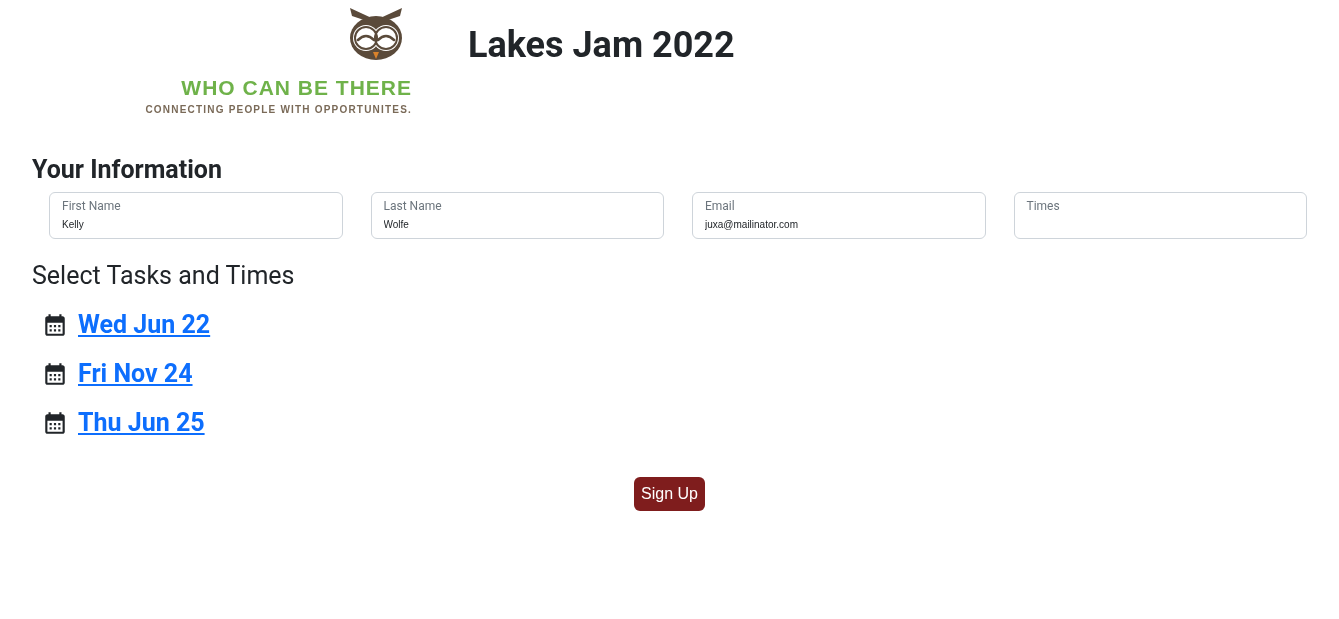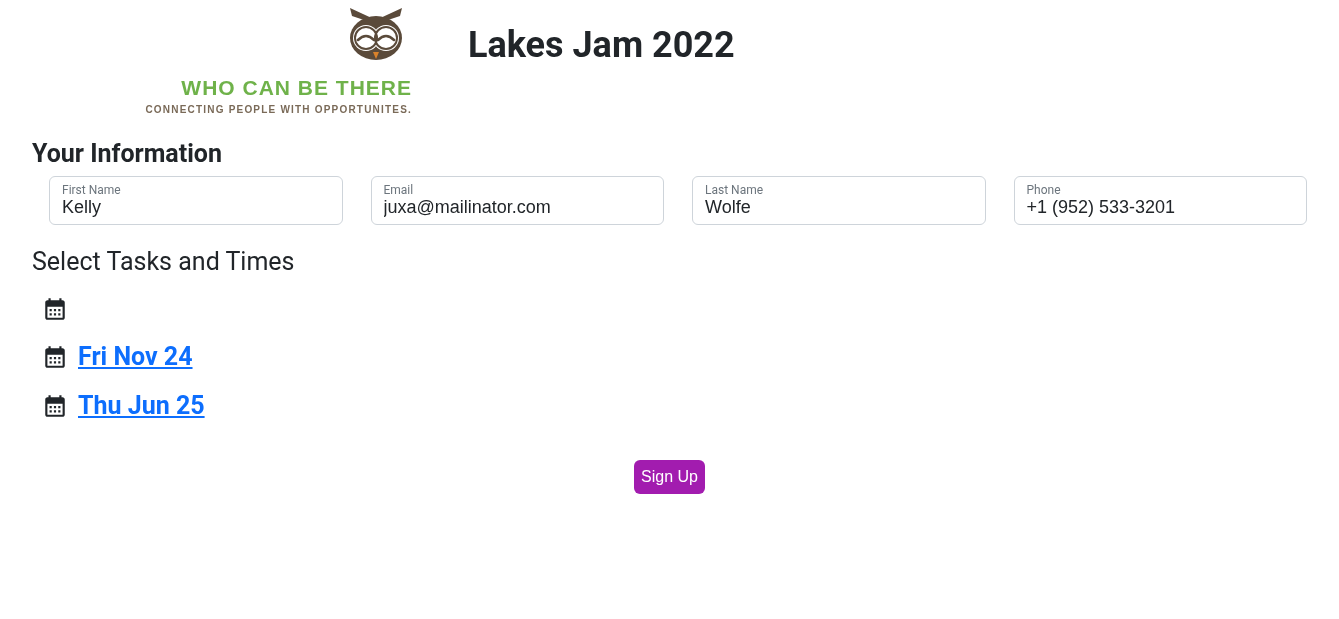--- a/index.html
+++ b/index.html
@@ -45,21 +45,21 @@
     }
     .page-title {
       font-size: 36px;
       font-weight: 700;
       padding-top: 20px;
       padding-left: 56px;
     }
     .section-title {
       font-size: 25px;
       font-weight: 700;
-      margin-top: 24px;
+      margin-top: 40px;
       margin-bottom: 8px;
     }
     .section-title2 {
       font-size: 25px;
       font-weight: 400;
       margin-top: 20px;
       margin-bottom: 8px;
     }
     .form-row {
       display: flex;
@@ -76,21 +76,21 @@
     }
     .floating-label {
       font-size: 12px;
       color: #6c757d;
       display: block;
       margin-bottom: 0px;
     }
     .form-input {
       border: none;
       outline: none;
-      font-size: 18px;
+      font-size: 10px;
       width: 100%;
       color: #212529;
       background: transparent;
       padding: 0;
     }
     .date-list {
       padding-left: 10px;
     }
     .date-item {
       display: flex;
@@ -110,21 +110,21 @@
       font-size: 25px;
       font-weight: 700;
       cursor: pointer;
     }
     .signup-container {
       text-align: center;
       margin-top: 40px;
       margin-bottom: 20px;
     }
     .signup-btn {
-      background: #a21caf;
+      background: #7f1d1d;
       color: #fff;
       border: none;
       border-radius: 6px;
       padding: 8px 7px;
       font-size: 16px;
       cursor: pointer;
     }
   </style>
 </head>
 <body>
@@ -151,42 +151,42 @@
 </div>
 
 <div class="section-title">Your Information</div>
 
 <div class="form-row">
   <div class="form-group">
     <label class="floating-label">First Name</label>
     <input class="form-input" type="text" value="Kelly" style="">
   </div>
   <div class="form-group">
+    <label class="floating-label">Last Name</label>
+    <input class="form-input" type="text" value="Wolfe" style="">
+  </div>
+  <div class="form-group">
     <label class="floating-label">Email</label>
     <input class="form-input" type="text" value="juxa@mailinator.com" style="">
   </div>
   <div class="form-group">
-    <label class="floating-label">Last Name</label>
-    <input class="form-input" type="text" value="Wolfe" style="">
-  </div>
-  <div class="form-group">
-    <label class="floating-label">Phone</label>
-    <input class="form-input" type="text" value="+1 (952) 533-3201" style="">
+    <label class="floating-label">Times</label>
   </div>
 </div>
 
 <div class="section-title2">Select Tasks and Times</div>
 
 <div class="date-list">
   <div class="date-item">
     <span class="calendar-icon">
       <svg viewBox="0 0 24 24" width="26" height="26">
           <path fill="#212529" d="M19 4h-1V2h-2v2H8V2H6v2H5C3.9 4 3 4.9 3 6v14c0 1.1.9 2 2 2h14c1.1 0 2-.9 2-2V6c0-1.1-.9-2-2-2zm0 16H5V10h14v10zM7 12h2v2H7zm4 0h2v2h-2zm4 0h2v2h-2zM7 16h2v2H7zm4 0h2v2h-2zm4 0h2v2h-2z"></path>
         </svg>
     </span>
+    <a class="date-link">Wed Jun 22</a>
   </div>
   <div class="date-item">
     <span class="calendar-icon">
       <svg viewBox="0 0 24 24" width="26" height="26">
           <path fill="#212529" d="M19 4h-1V2h-2v2H8V2H6v2H5C3.9 4 3 4.9 3 6v14c0 1.1.9 2 2 2h14c1.1 0 2-.9 2-2V6c0-1.1-.9-2-2-2zm0 16H5V10h14v10zM7 12h2v2H7zm4 0h2v2h-2zm4 0h2v2h-2zM7 16h2v2H7zm4 0h2v2h-2zm4 0h2v2h-2z"></path>
         </svg>
     </span>
     <a class="date-link">Fri Nov 24</a>
   </div>
   <div class="date-item">

